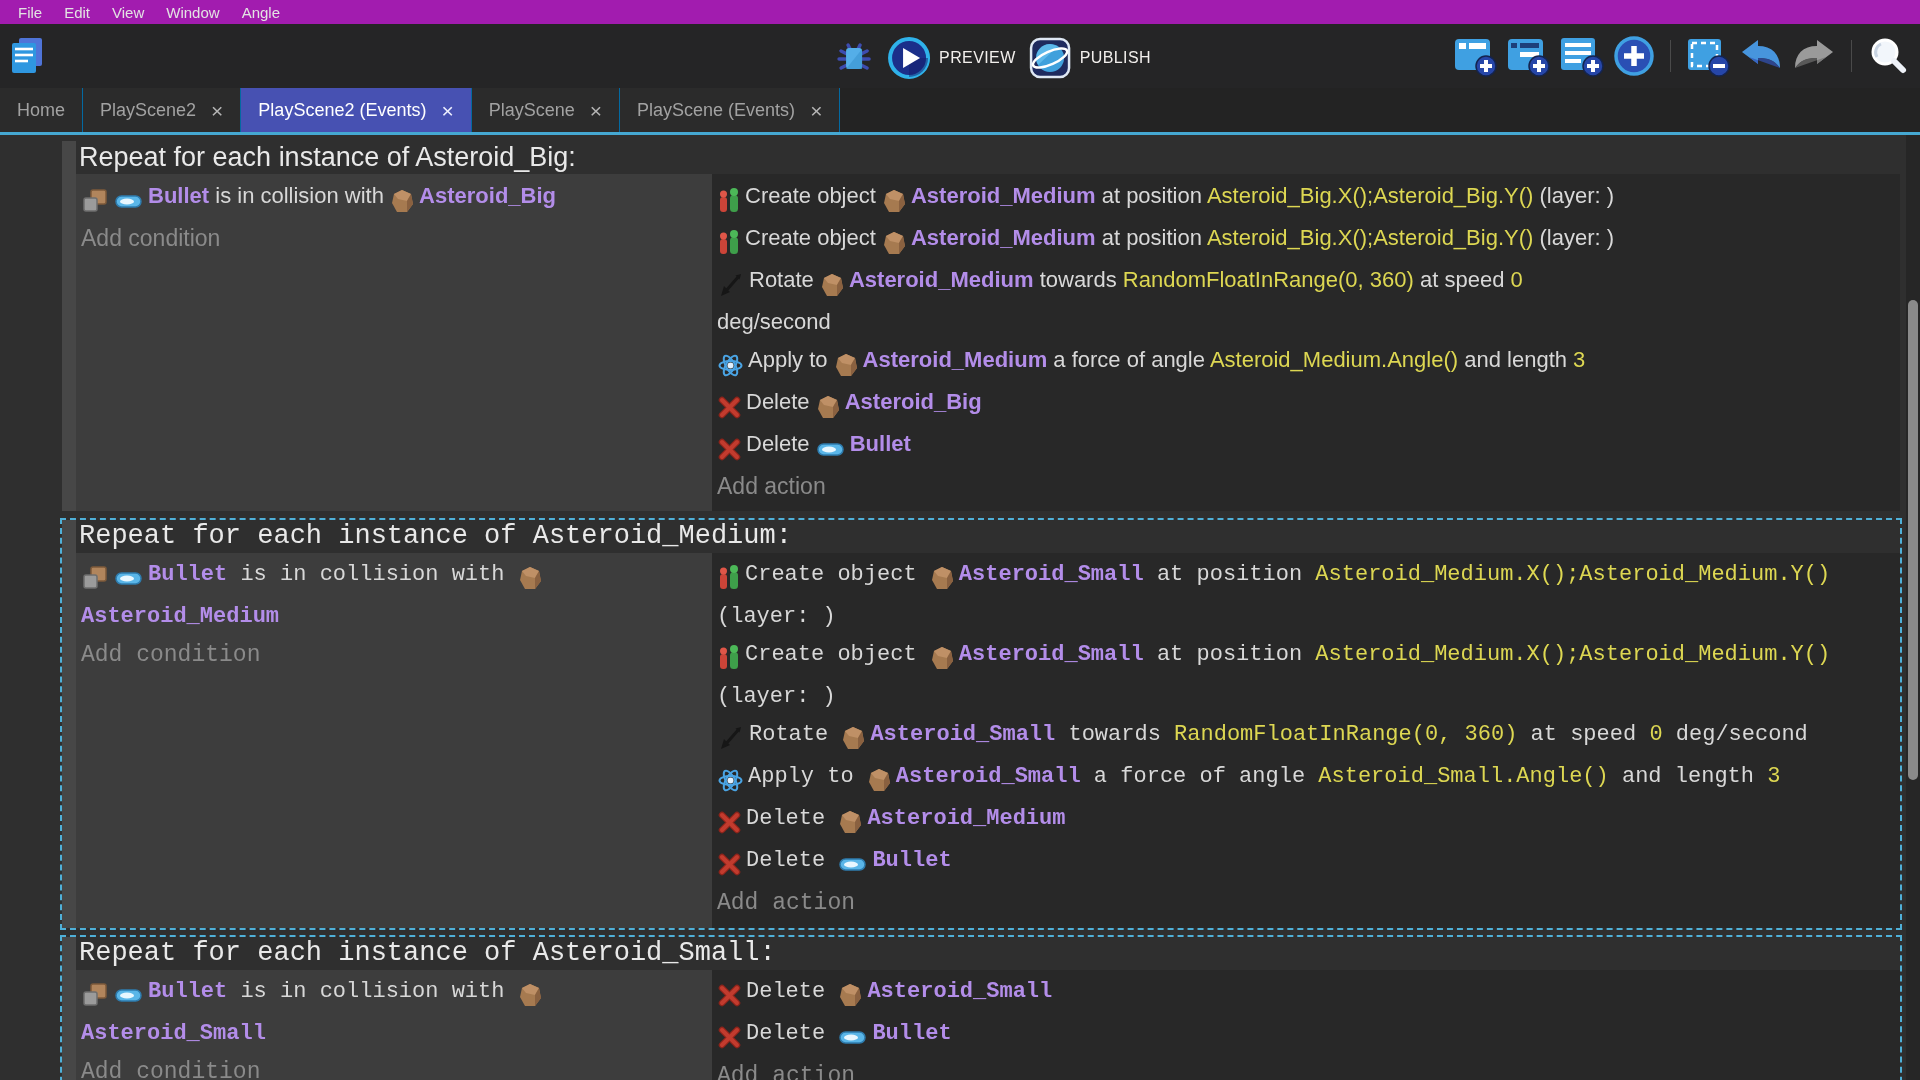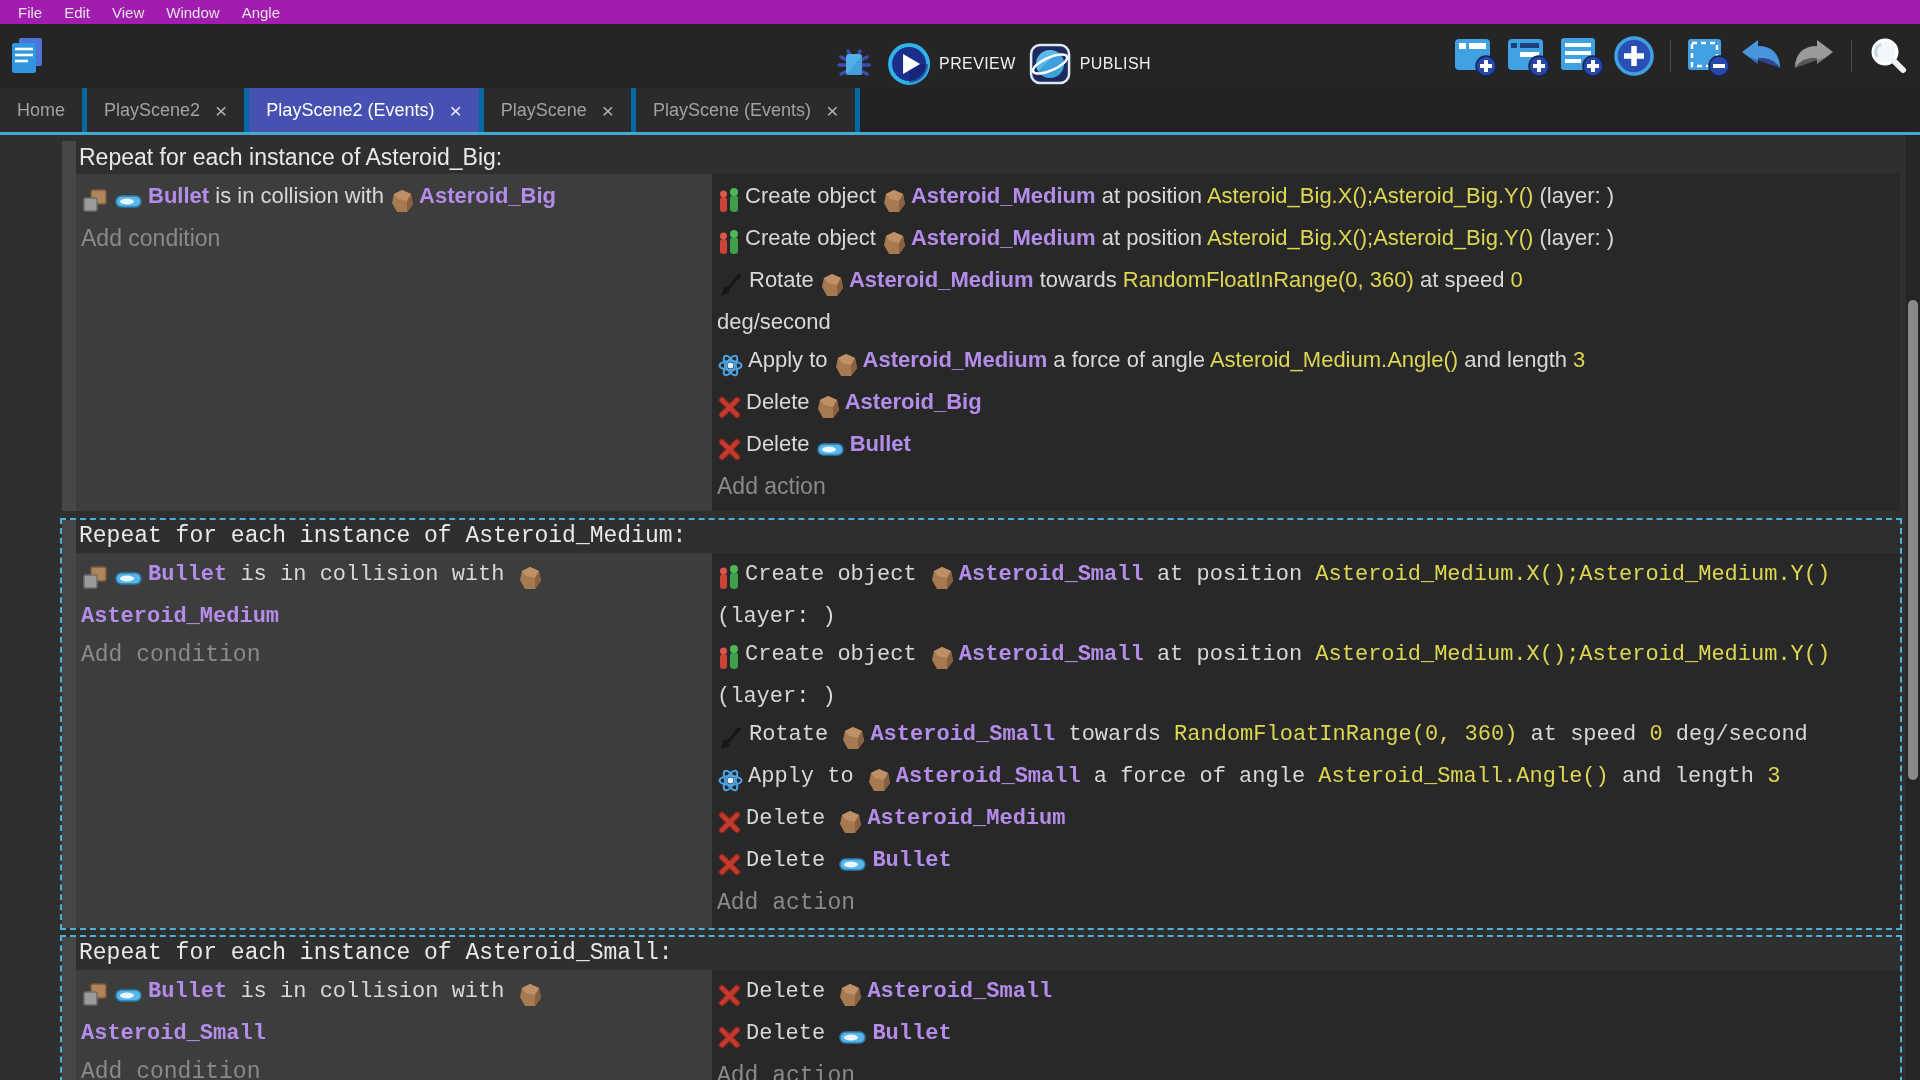--- a/index.html
+++ b/index.html
@@ -17,49 +17,49 @@
   }
   .menu-item { margin-right:16px; padding:0 3px; cursor:default; }
   
   .toolbar {
     height:64px; background:#252526; position:relative;
     display:flex; align-items:center;
   }
   .tb-left { margin-left:10px; display:flex; align-items:center; }
   .tb-center {
     position:absolute; left:calc(50% + 32px); transform:translateX(-50%);
-    top:8px; height:100%; display:flex; align-items:center; gap:12px;
+    top:2px; height:100%; display:flex; align-items:center; gap:12px;
   }
   .tb-btn { display:flex; align-items:center; gap:8px; color:#f2efec;
     font-size:16px; letter-spacing:0.4px; cursor:default; }
   .tb-right { margin-left:auto; margin-right:12px; display:flex; align-items:center; gap:7px; }
   .tb-sep { width:1px; height:32px; background:#4a4a4a; margin:0 7px; }
   .tb-icon { display:flex; align-items:center; }
   
   .tabbar { height:44px; background:#232323; display:flex; align-items:stretch; }
   .tab {
     display:flex; align-items:center; padding:0 17px; gap:15px;
-    background:#2b2b2b; border-right:5px solid #0369a1;
+    background:#2b2b2b; border-right:1px solid #0369a1;
     color:#a2a2a2; font-size:18px; cursor:default; white-space:nowrap;
   }
   .tab.active { background: var(--tab-active-bg, #4751b2); color:#ffffff; }
   .tab-close { font-size:21px; color:#b5b5b5; line-height:1; }
   .tab.active .tab-close { color:#eef0ff; }
   .cyan-line { height:3px; background: var(--accent-cyan, #45a8d2); }
   
   .events-panel {
     position:relative; height:945px; background:var(--panel-bg,#2f2f2f);
     padding:4px 18px 0 60px; overflow:hidden;
   }
   .event { display:flex; margin-bottom:5px; border:2px solid transparent; }
   .event.selected { border:2px dashed var(--selection,#4fb0d8);font-family:Liberation Mono, monospace; }
   .gutter { width:14px; flex:none; background:var(--gutter,#474747); }
   .event-main { flex:1; min-width:0; }
   .event-header {
-    font-size:23px; line-height:33px; padding-left:3px;
+    font-size:27px; line-height:33px; padding-left:3px;
     color:var(--event-header-text,#e9e9e9);
   }
   .event-body { display:flex; align-items:stretch; }
   .conditions {
     width:636px; flex:none; background:var(--condition-bg,#3d3d3d);
     padding:3px 8px 6px 5px;
   }
   .actions {
     flex:1; min-width:0; background:var(--action-bg,#282828);
     padding:3px 45px 6px 5px;

